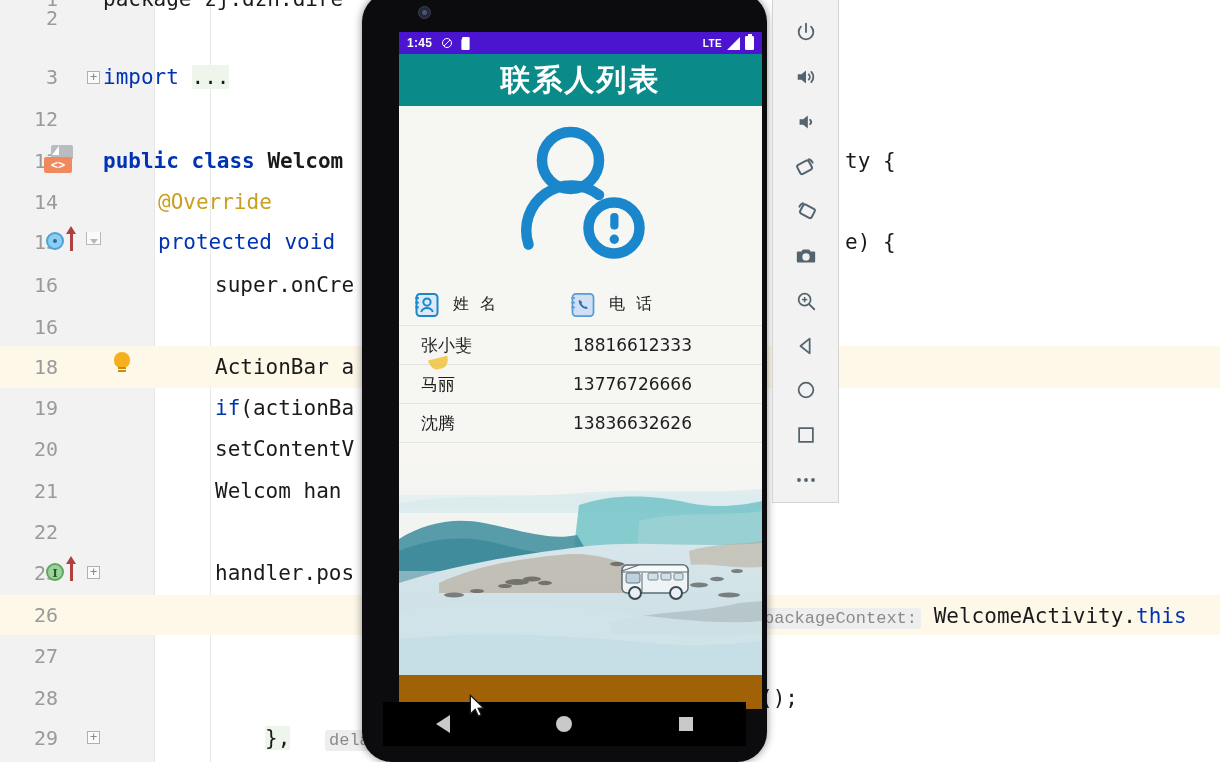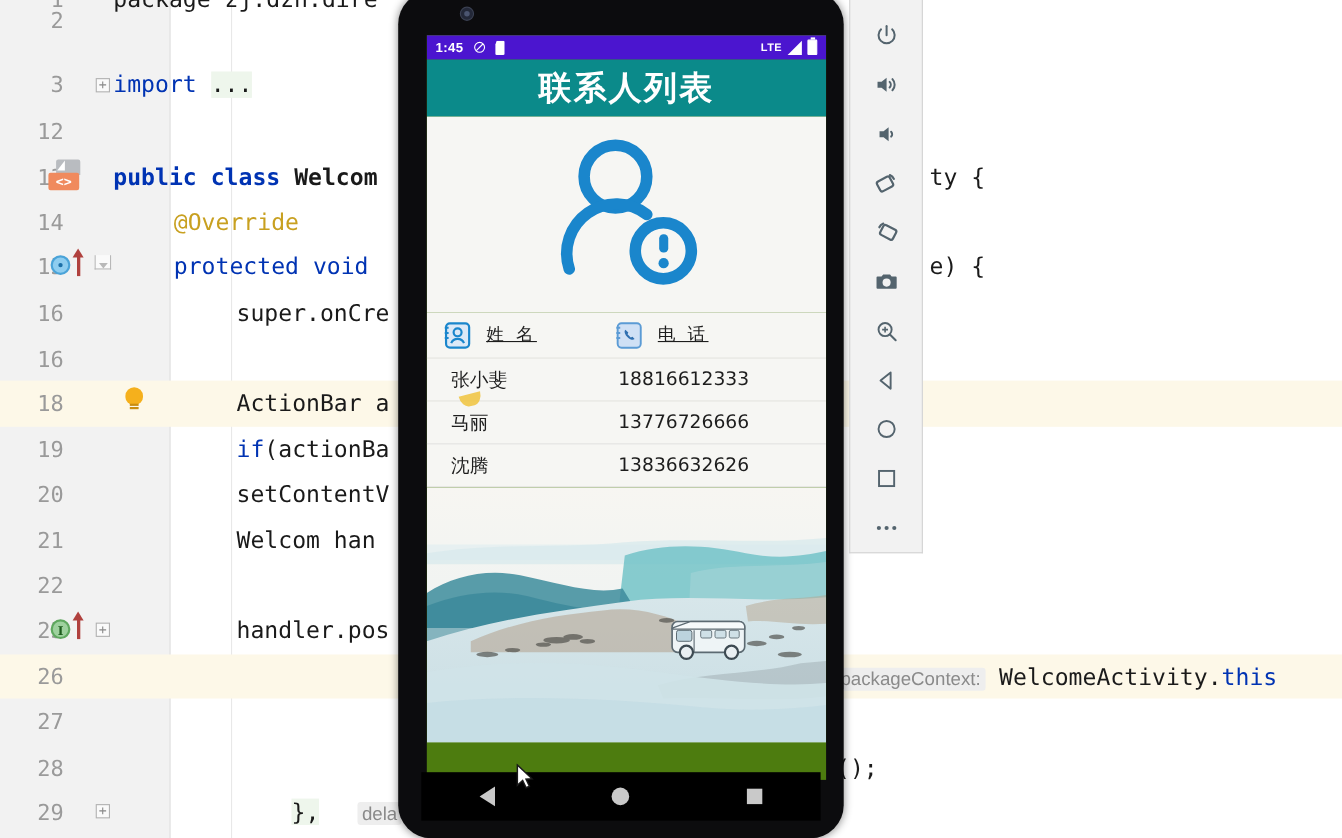--- a/index.html
+++ b/index.html
@@ -22,21 +22,21 @@
 
   .lnum { position:absolute; left:0; width:58px; text-align:right;
     font-family:"DejaVu Sans Mono", monospace; font-size:20px; color:#9a9a9a; line-height:42px; }
 
   .code { position:absolute; font-family:"DejaVu Sans Mono", monospace;
     font-size:21px; line-height:42px; white-space:pre; color:#1a1a1a; }
   .kw  { color:#0033b3; }
   .anno{ color:#c8a020; }
   .cmt { color:#8c8c8c; font-style:italic; }
   .fold-hi { background:#eef6ec; }
-  .hint { background:#eeeeee; color:#8a8a8a; font-family:Liberation Sans, sans-serif;
+  .hint { background:#eeeeee; color:#8a8a8a; font-family:Liberation Mono, monospace;
     font-size:17px; padding:1px 4px; border-radius:3px; }
 
   
   .g-icon { position:absolute; }
   .fold-box { position:absolute; width:13px; height:13px; border:1px solid #b0b0b0;
     background:#fafafa; color:#8a8a8a; font-size:12px; line-height:11px; text-align:center;
     font-family:"DejaVu Sans Mono", monospace; }
   .fold-arrow { position:absolute; width:15px; height:13px; border:1px solid #b8b8b8;
     border-top:none; background:#fafafa; }
   .fold-arrow:after { content:""; position:absolute; left:3px; top:7px;
@@ -67,22 +67,22 @@
     background:#c98d10; box-shadow:0 3px 0 #c98d10; }
 
   
   .phone { position:absolute; left:362px; top:-8px; width:405px; height:770px;
     background:#0c0c0e; border-radius:30px; box-shadow:0 0 8px rgba(0,0,0,.45); }
   .phone-cam { position:absolute; left:56px; top:14px; width:13px; height:13px; border-radius:50%;
     background:#232838; border:1px solid #3b4152; }
   .phone-cam:after { content:""; position:absolute; left:3px; top:3px; width:5px; height:5px;
     border-radius:50%; background:#4b5570; }
 
-  .screen { position:absolute; left:26px; top:40px; width:363px; height:677px;
-    background:#4d7c0f; overflow:hidden; }
+  .screen { position:absolute; left:37px; top:40px; width:363px; height:677px;
+    background:#a16207; overflow:hidden; }
 
   .statusbar { position:relative; height:22px; background:#4b15cf; color:#ffffff;
     display:flex; align-items:center; padding:0 8px; font-size:12px;
     font-family:"Liberation Sans", sans-serif; }
   .sb-time { font-weight:bold; letter-spacing:.3px; }
   .sb-left-icons { display:flex; align-items:center; gap:7px; margin-left:9px; }
   .sb-right { margin-left:auto; display:flex; align-items:center; gap:5px; }
   .sb-lte { font-size:10px; font-weight:bold; letter-spacing:.4px; }
   .sig { width:0; height:0; border-left:13px solid transparent; border-bottom:13px solid #ffffff; }
   .batt { width:9px; height:14px; border:1.5px solid #ffffff; border-radius:1px; background:#fff; position:relative; }
@@ -91,21 +91,21 @@
   .appbar { height:52px; background:#0b8a8a; display:flex; align-items:center; justify-content:center; }
   .appbar-title { color:#ffffff; font-size:30px; font-weight:bold; letter-spacing:2px;
     font-family:"DejaVu Sans", sans-serif; }
 
   .avatar-wrap { height:178px; display:flex; align-items:center; justify-content:center; background:#f6f6f3; }
 
   .contacts { background:#f6f6f3; }
   .c-row { display:flex; align-items:center; height:39px; border-bottom:1px solid #e3e3e0; }
   .c-head { height:42px; border-bottom:1px solid #e3e3e0; }
   .c-name { width:170px; padding-left:14px; display:flex; align-items:center; gap:12px;
-    font-size:17px; color:#1d1d1d; font-family:"DejaVu Sans", sans-serif;text-decoration:underline; }
+    font-size:17px; color:#1d1d1d; font-family:"DejaVu Sans", sans-serif; }
   .c-phone { font-size:17px; color:#1d1d1d; font-family:"DejaVu Sans", sans-serif; padding-left:4px; }
   .c-head .c-name, .c-head .c-phone { font-size:16px; letter-spacing:3px; }
   .hdr-ico { width:28px; height:28px; flex:0 0 28px; }
   .name-cell { width:170px; padding-left:22px; font-size:17px; color:#1d1d1d;
     font-family:"DejaVu Sans", sans-serif; position:relative; }
   .marker { position:absolute; left:30px; top:24px; width:20px; height:11px;
     background:#f0c33c; border-radius:0 0 10px 10px / 0 0 14px 14px; transform:rotate(-14deg); opacity:.85; }
 
   .photo { position:relative; height:232px; overflow:hidden; }
   .navbar { position:absolute; left:21px; bottom:16px; width:363px; height:44px;

